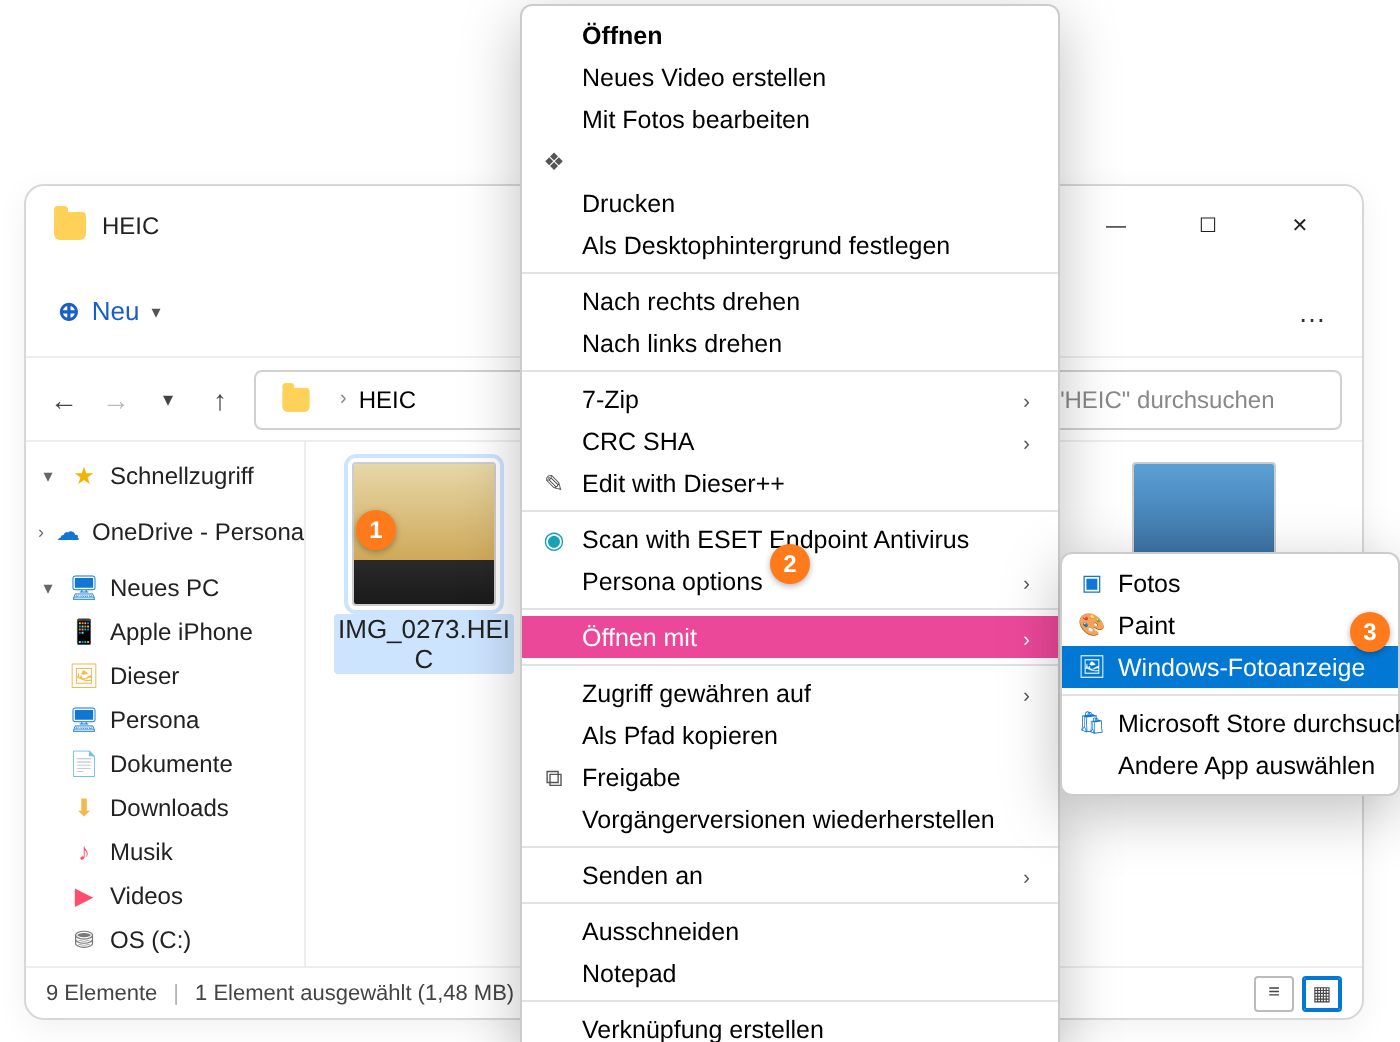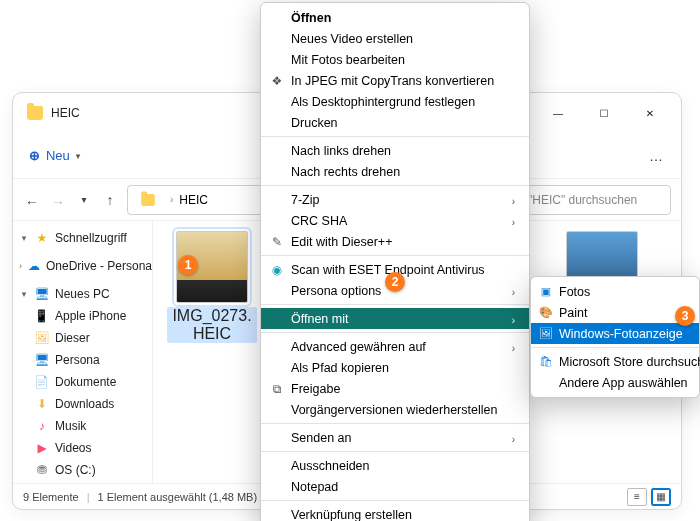--- a/index.html
+++ b/index.html
@@ -39,35 +39,35 @@
   .phone  { color:#555; }
   .disk   { color:#7a7a7a; }
   .music  { color:#ff4d6d; }
   .video  { color:#ff4d6d; }
 
   .files { flex:1; padding: 10px 14px; display:flex; flex-wrap:wrap; align-content:flex-start; gap: 26px 40px; }
   .thumbwrap { width: 90px; display:flex; flex-direction:column; align-items:center; gap:4px; position:relative; }
   .thumb { width:72px; height:72px; border:1px solid #ccc; border-radius:2px; display:flex; flex-direction:column; overflow:hidden; }
   .sky { flex:1; background: linear-gradient(#e7d7a8, #cfa95a); }
   .ground { height:32%; background: linear-gradient(#2a2a2a, #1a1a1a); }
-  .fname { font-size: 16px; color:#222; text-align:center; word-break:break-word; }
+  .fname { font-size: 13px; color:#222; text-align:center; word-break:break-word; }
   .thumbwrap.sel .thumb { outline:2px solid #cde4ff; outline-offset:2px; }
   .thumbwrap.sel .fname { background:#cde4ff; border-radius:2px; padding:0 2px; }
 
   .statusbar { height:26px; border-top:1px solid #eee; display:flex; align-items:center; padding:0 10px; font-size:11px; color:#444; gap:8px; }
   .status-icons { margin-left:auto; display:flex; gap:4px; }
   .vicon { width:20px; height:18px; border:1px solid #bbb; border-radius:2px; display:flex; align-items:center; justify-content:center; font-size:10px; }
   .vicon.active { border-color:#0078d4; box-shadow: inset 0 0 0 1px #0078d4; }
 
   .ctxmenu { position:absolute; left:260px; top:2px; width:270px; background:#fff; border:1px solid #ccc; border-radius:6px; box-shadow:0 8px 30px rgba(0,0,0,.25); padding:4px 0; font-size:12.5px; z-index:20; }
   .mi { display:flex; align-items:flex-end; padding:3px 14px 3px 30px; height:21px; position:relative; white-space:nowrap; }
   .mi.bold { font-weight:700; }
   .mi .mico { position:absolute; left:8px; width:16px; text-align:center; font-size:12px; color:#555; }
   .mi .arrow { margin-left:auto; font-size:10px; color:#555; }
-  .mi.hl { background:#0f766e; color:#fff; }
+  .mi.hl { background:#ec4899; color:#fff; }
   .mi.hl .arrow { color:#fff; }
   .sep { height:1px; background:#e2e2e2; margin:3px 0; }
 
   .submenu { position:absolute; left:530px; top:276px; width:170px; background:#fff; border:1px solid #ccc; border-radius:6px; box-shadow:0 8px 30px rgba(0,0,0,.25); padding:4px 0; font-size:12.5px; z-index:30; }
   .si { display:flex; align-items:center; padding:3px 10px 3px 28px; height:21px; position:relative; white-space:nowrap; }
   .si .sico { position:absolute; left:7px; width:16px; text-align:center; font-size:11px; color:#1078d4; }
   .si.hl { background:#0078d4; color:#fff; }
   .si.hl .sico { color:#fff; }
 
   .badge { position:absolute; width:20px; height:20px; border-radius:50%; background:#ff7a1a; color:#fff; font-size:12px; font-weight:700; display:flex; align-items:center; justify-content:center; box-shadow:0 1px 3px rgba(0,0,0,.3); z-index:40; }
@@ -212,34 +212,33 @@
       <span>Öffnen</span>
     </div>
   <div class="mi">
       <span>Neues Video erstellen</span>
     </div>
   <div class="mi">
       <span>Mit Fotos bearbeiten</span>
     </div>
   <div class="mi">
       <span class="mico">❖</span>
-      <span>In JPEG mit CopyTrans konvertieren</span>
+    </div>
+  <div class="mi">
+      <span>Drucken</span>
     </div>
   <div class="mi">
       <span>Als Desktophintergrund festlegen</span>
     </div>
-  <div class="mi">
-      <span>Drucken</span>
-    </div>
-  <div class="sep"></div>
+  <div class="sep"></div>
+  <div class="mi">
+      <span>Nach rechts drehen</span>
+    </div>
   <div class="mi">
       <span>Nach links drehen</span>
-    </div>
-  <div class="mi">
-      <span>Nach rechts drehen</span>
     </div>
   <div class="sep"></div>
   <div class="mi">
       <span>7-Zip</span>
       <span class="arrow">›</span>
     </div>
   <div class="mi">
       <span>CRC SHA</span>
       <span class="arrow">›</span>
     </div>
@@ -256,21 +255,21 @@
       <span>Persona options</span>
       <span class="arrow">›</span>
     </div>
   <div class="sep"></div>
   <div class="mi hl">
       <span>Öffnen mit</span>
       <span class="arrow">›</span>
     </div>
   <div class="sep"></div>
   <div class="mi">
-      <span>Advanced gewähren auf</span>
+      <span>Zugriff gewähren auf</span>
       <span class="arrow">›</span>
     </div>
   <div class="mi">
       <span>Als Pfad kopieren</span>
     </div>
   <div class="mi">
       <span class="mico">⧉</span>
       <span>Freigabe</span>
     </div>
   <div class="mi">

